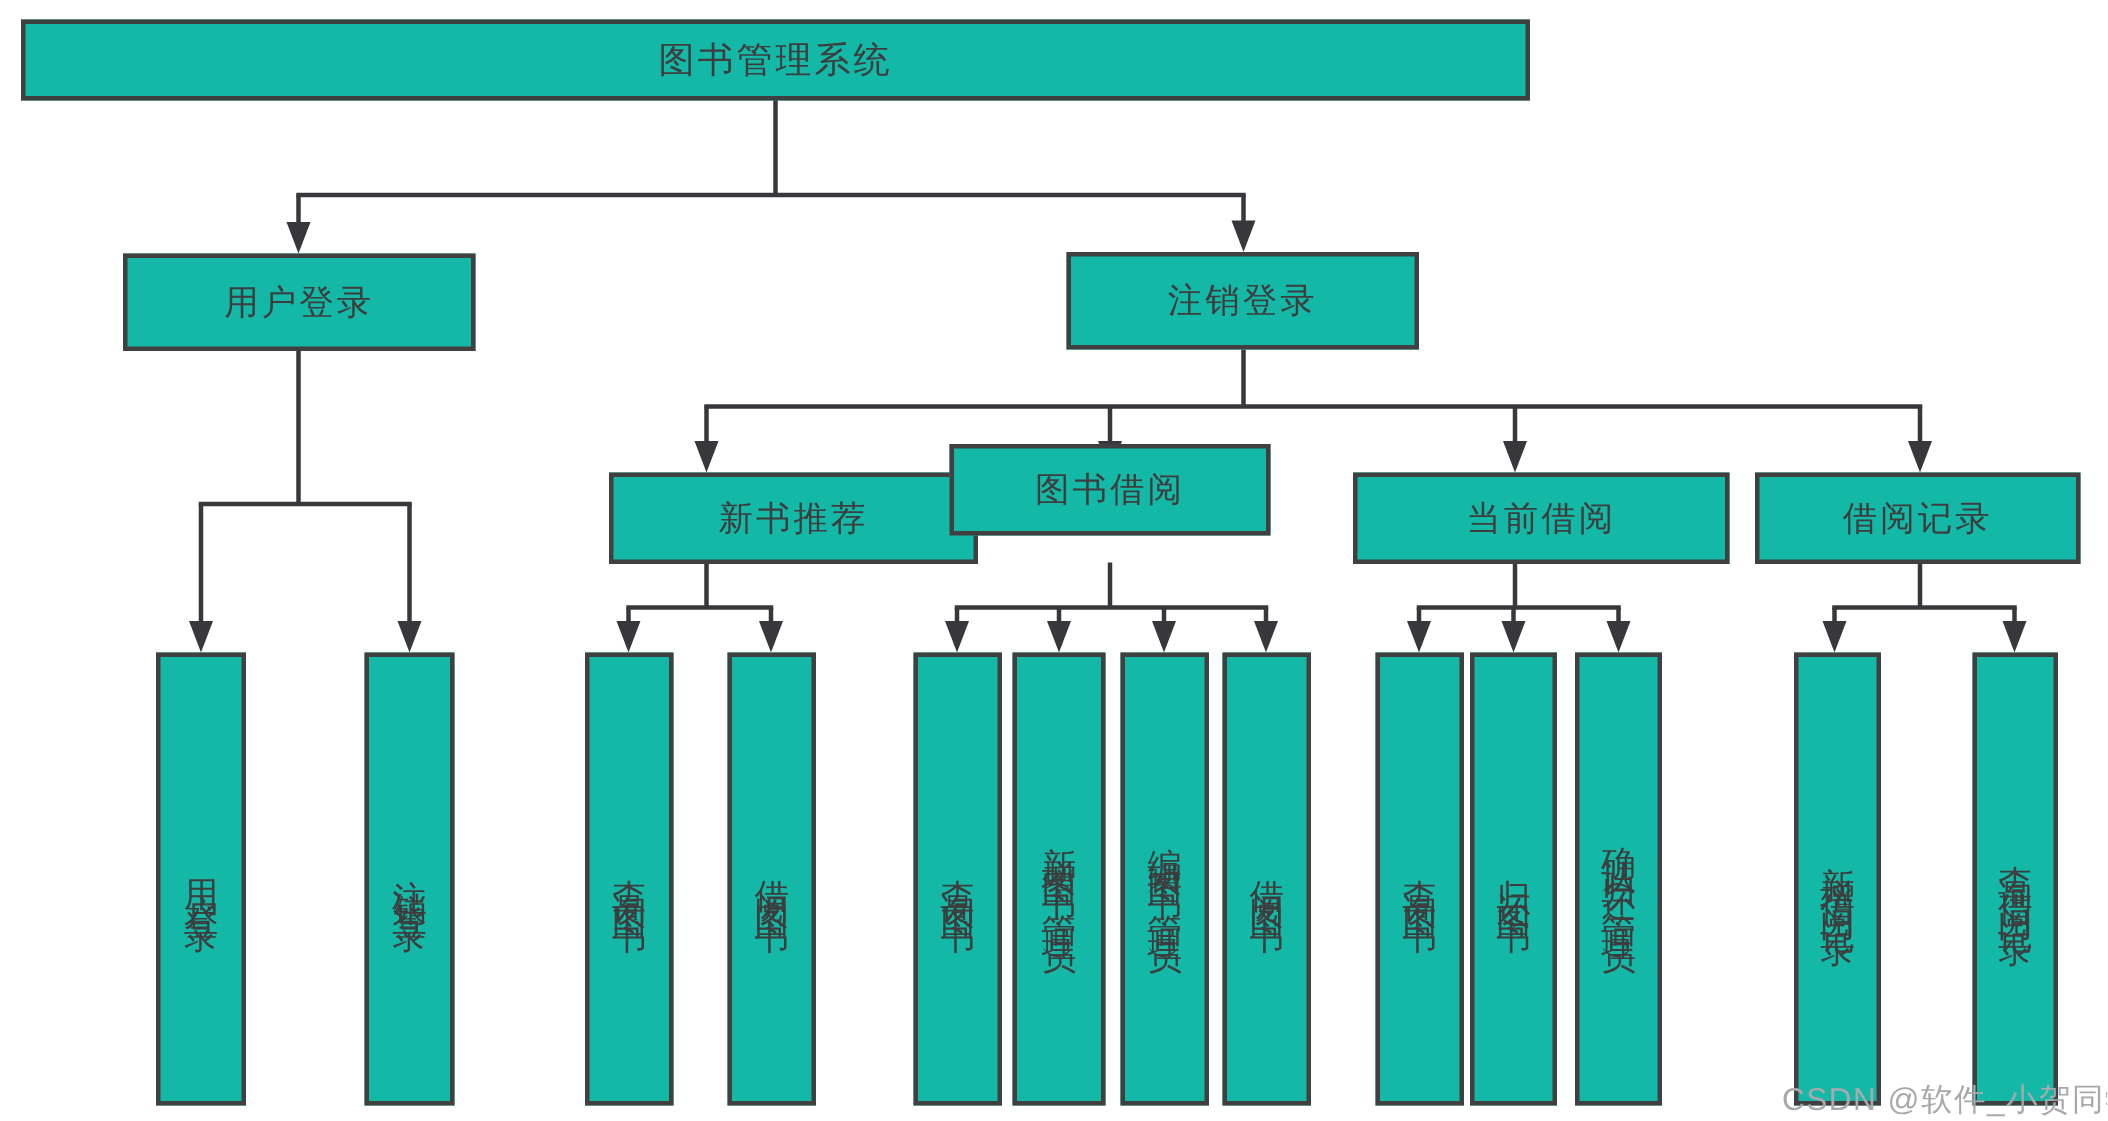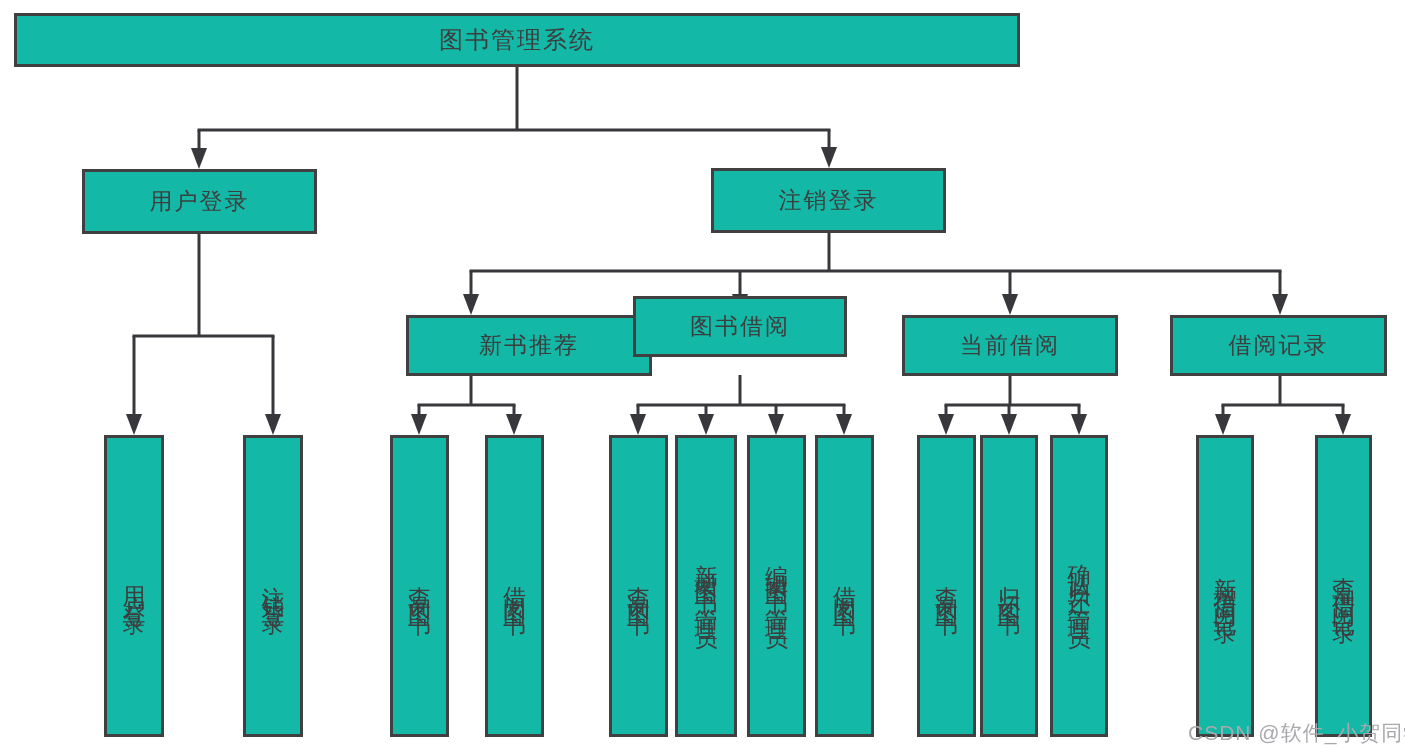--- a/index.html
+++ b/index.html
@@ -129,21 +129,21 @@
     </g>
   </svg>
 
   <div class="node root" style="left:14px; top:13px; width:1006px; height:54px;">图书管理系统</div>
 
   <div class="node" style="left:82px; top:169px; width:235px; height:65px;">用户登录</div>
   <div class="node" style="left:711px; top:168px; width:235px; height:65px;">注销登录</div>
 
   <div class="node" style="left:362px; top:315px; width:246px; height:61px;margin-left:44px;">新书推荐</div>
   <div class="node" style="left:633px; top:296px; width:214px; height:61px;">图书借阅</div>
-  <div class="node" style="left:902px; top:315px; width:216px; height:61px;">当前借阅</div>
+  <div class="node" style="left:902px; top:315px; width:251px; height:61px;">当前借阅</div>
   <div class="node" style="left:1170px; top:315px; width:217px; height:61px;">借阅记录</div>
 
   <div class="node vert" style="left:104px; top:435px; width:60px; height:302px;">用户登录</div>
   <div class="node vert" style="left:243px; top:435px; width:60px; height:302px;">注销登录</div>
 
   <div class="node vert" style="left:390px; top:435px; width:59px; height:302px;">查询图书</div>
   <div class="node vert" style="left:485px; top:435px; width:59px; height:302px;">借阅图书</div>
 
   <div class="node vert" style="left:609px; top:435px; width:59px; height:302px;">查询图书</div>
   <div class="node vert" style="left:675px; top:435px; width:62px; height:302px;">新增图书（管理员）</div>

